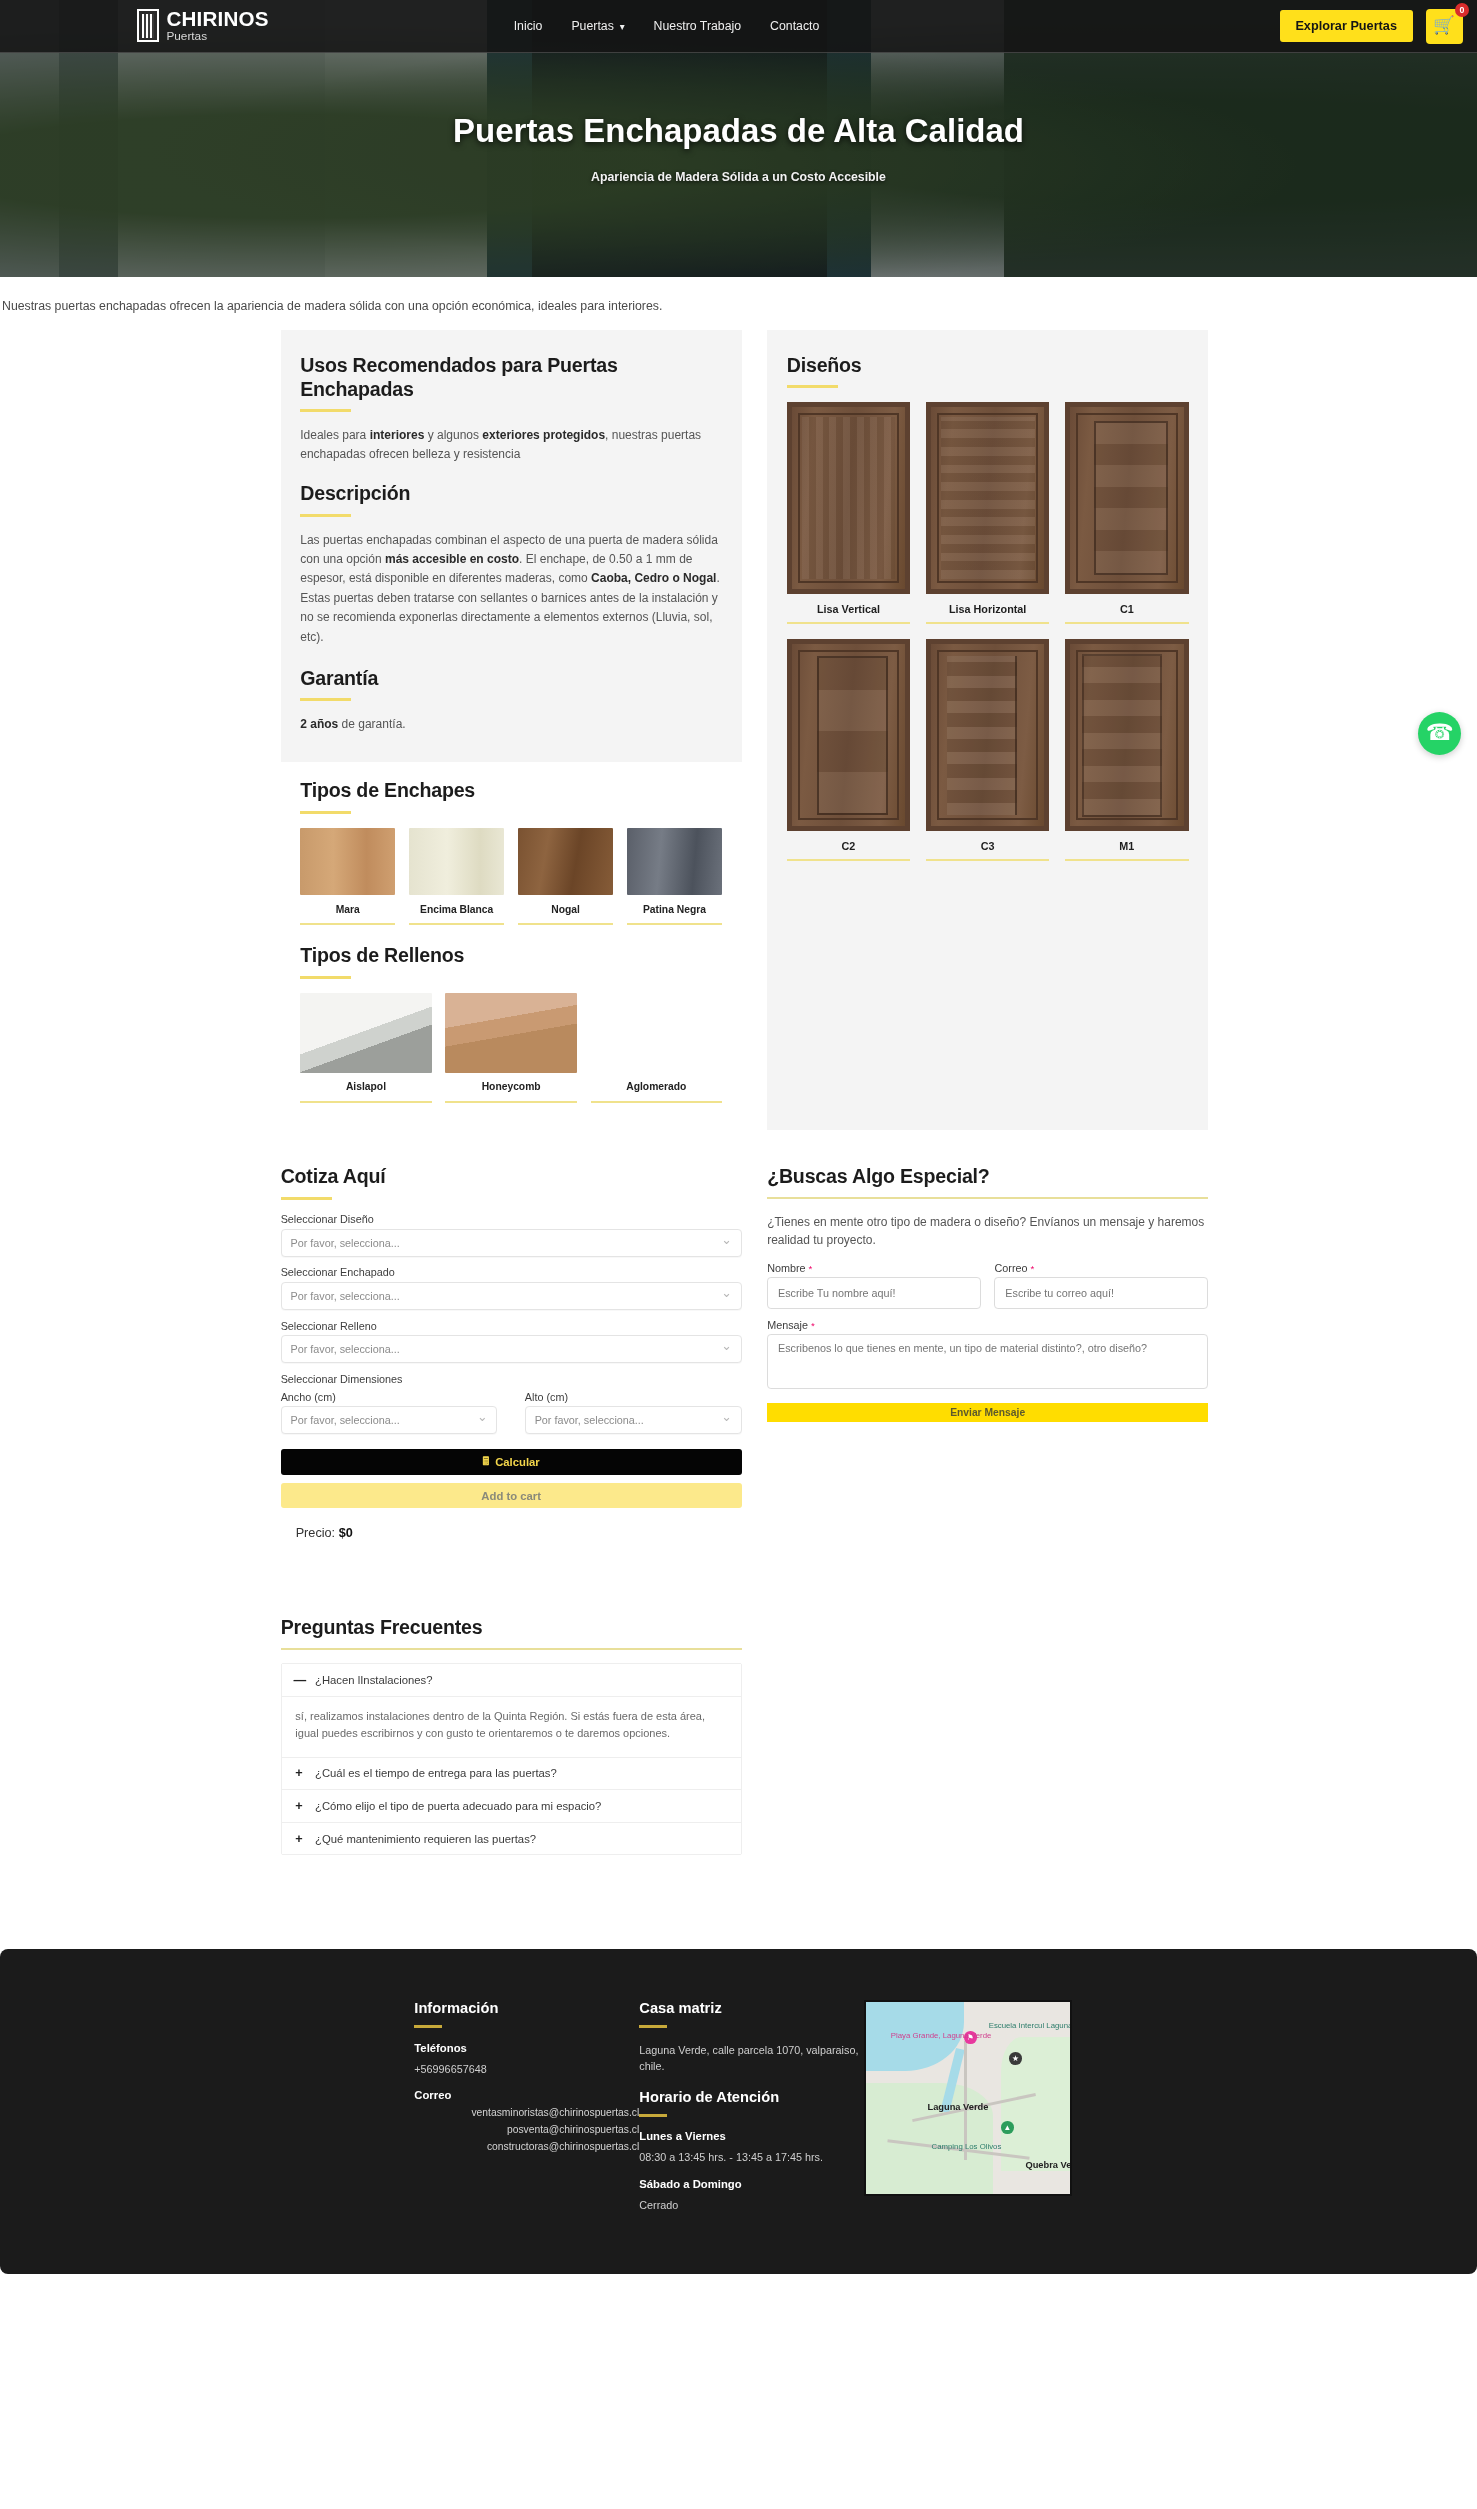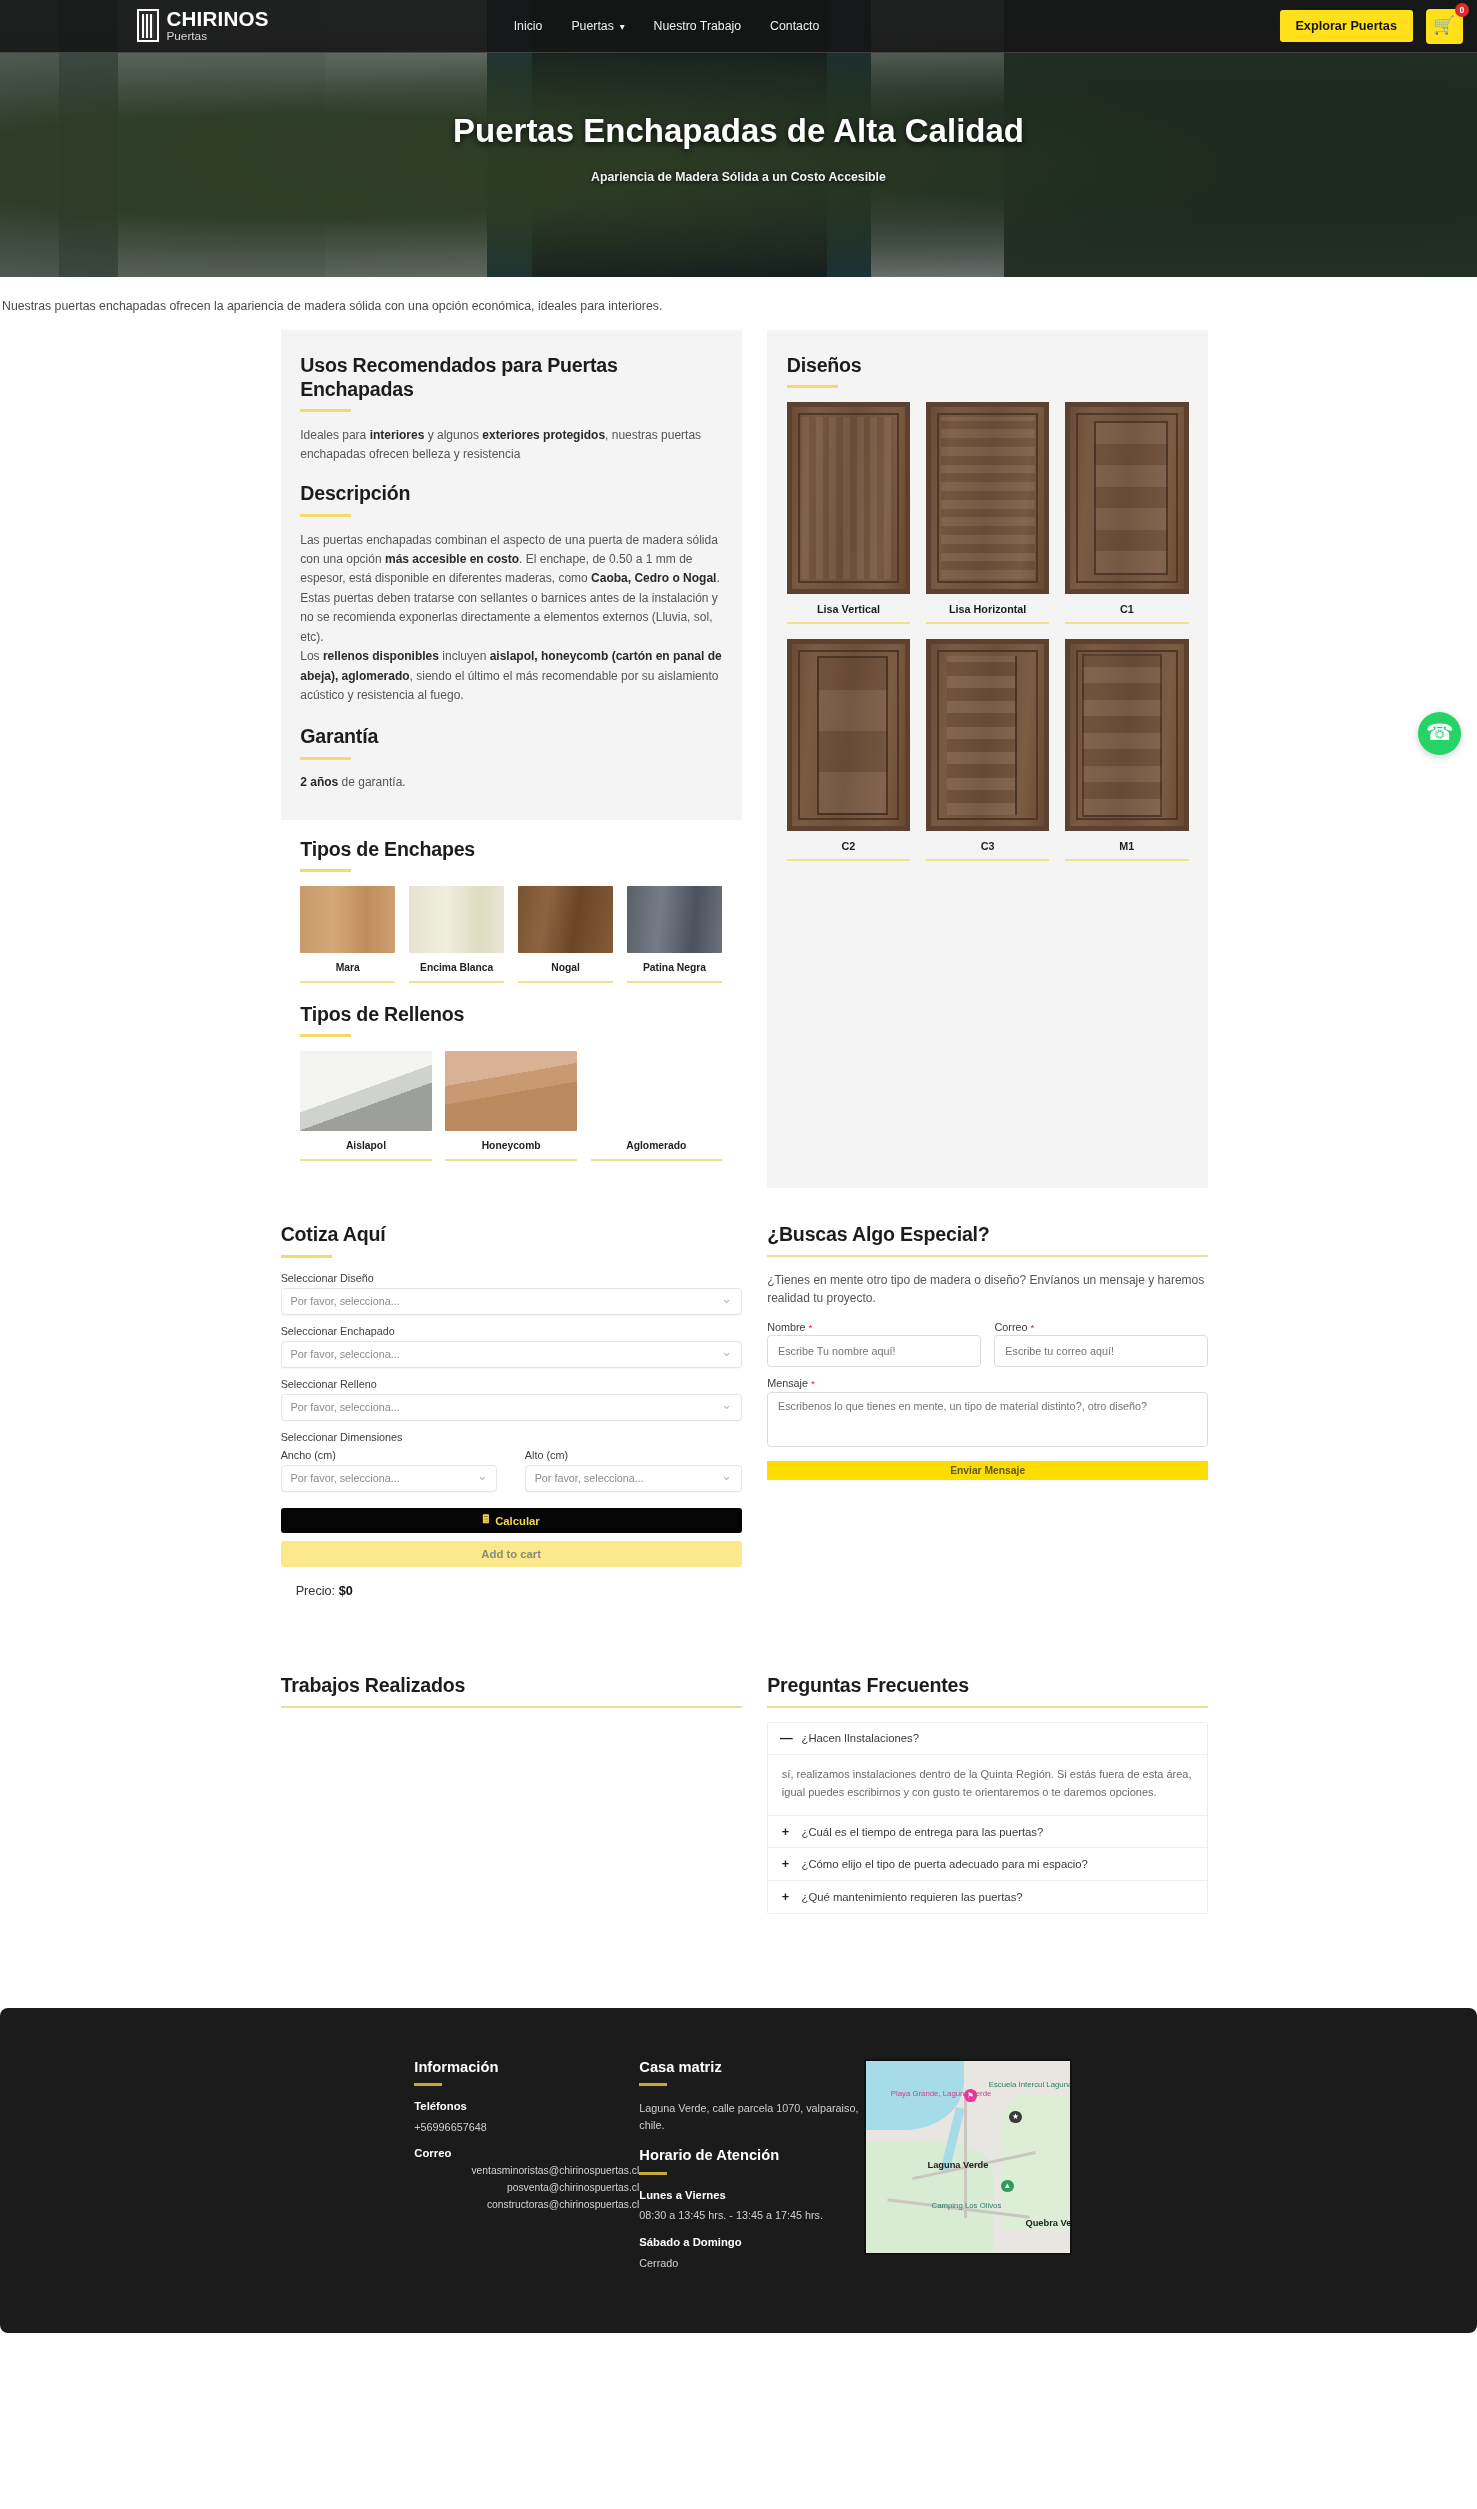--- a/index.html
+++ b/index.html
@@ -326,21 +326,20 @@
       <div class="panel">
         <div class="h2">Usos Recomendados para Puertas Enchapadas</div>
         <div class="h2-rule"></div>
         <div class="body-text">Ideales para <b>interiores</b> y algunos <b>exteriores protegidos</b>, nuestras puertas enchapadas ofrecen belleza y resistencia</div>
 
         <div style="height:17.6px"></div>
         <div class="h2">Descripción</div>
         <div class="h2-rule"></div>
         <div class="body-text">Las puertas enchapadas combinan el aspecto de una puerta de madera sólida con una opción <b>más accesible en costo</b>. El enchape, de 0.50 a 1 mm de espesor, está disponible en diferentes maderas, como <b>Caoba, Cedro o Nogal</b>.</div>
         <div class="body-text">Estas puertas deben tratarse con sellantes o barnices antes de la instalación y no se recomienda exponerlas directamente a elementos externos (Lluvia, sol, etc).</div>
-        <div class="body-text">Los <b>rellenos disponibles</b> incluyen <b>aislapol, honeycomb (cartón en panal de abeja), aglomerado</b>, siendo el último el más recomendable por su aislamiento acústico y resistencia al fuego.</div>
 
         <div style="height:19.6px"></div>
         <div class="h2">Garantía</div>
         <div class="h2-rule"></div>
         <div class="body-text"><b>2 años</b> de garantía.</div>
       </div>
 
       <div class="panel panel-white" style="padding-top:17.6px">
         <div class="h2">Tipos de Enchapes</div>
         <div class="h2-rule"></div>
@@ -496,25 +495,20 @@
         <span>Mensaje</span>
         <span class="req">*</span>
       </div>
       <textarea class="ta" placeholder="Escribenos lo que tienes en mente, un tipo de material distinto?, otro diseño?" style=""></textarea>
 
       <button class="btn-send">Enviar Mensaje</button>
     </div>
   </div>
 
   <div class="lower-grid">
-    <div>
-      <div class="h2">Trabajos Realizados</div>
-      <div class="h2-rule wide"></div>
-      <div class="works-empty"></div>
-    </div>
 
     <div>
       <div class="h2">Preguntas Frecuentes</div>
       <div class="h2-rule wide"></div>
       <div class="faq-list" id="faq-list">
           <div class="faq-q">
             <span class="faq-sign">—</span>
             <span>¿Hacen lInstalaciones?</span>
           </div>
           <div class="faq-a">sí, realizamos instalaciones dentro de la Quinta Región. Si estás fuera de esta área, igual puedes escribirnos y con gusto te orientaremos o te daremos opciones.</div>

